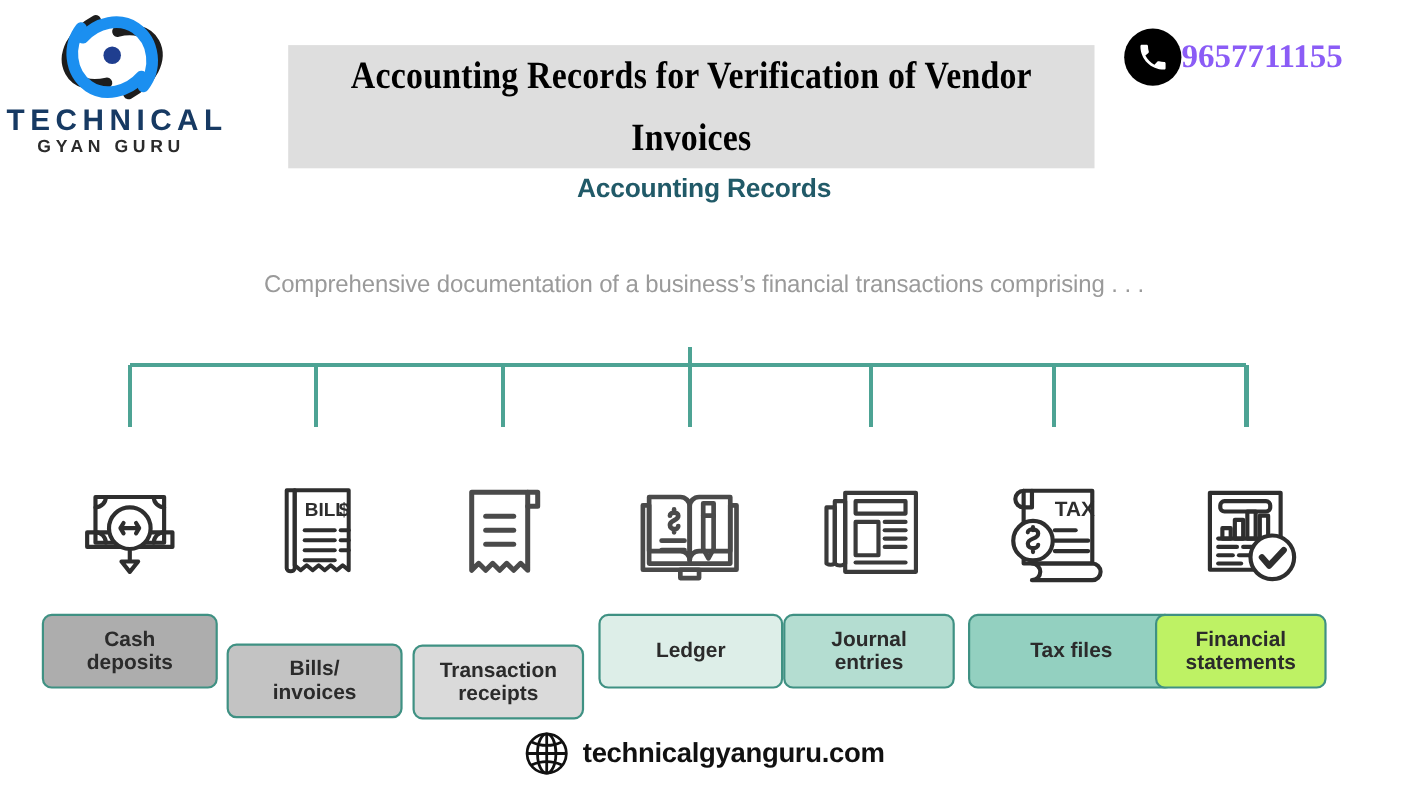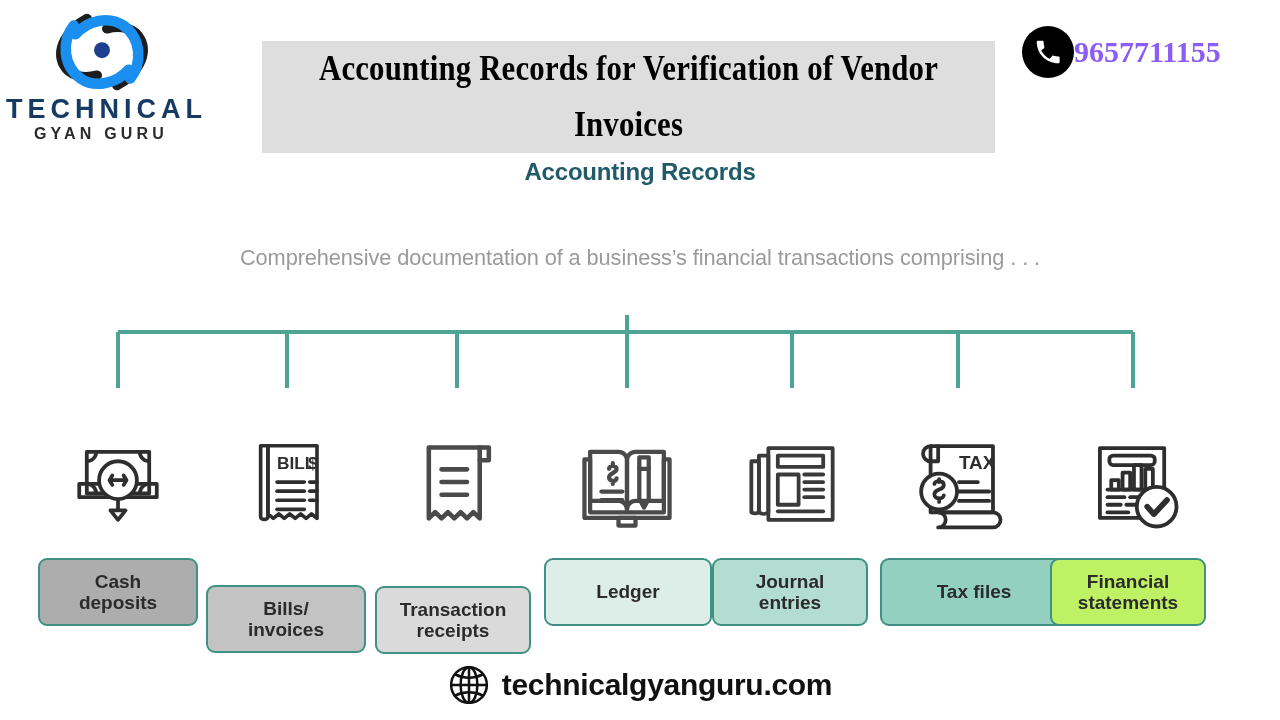--- a/index.html
+++ b/index.html
@@ -64,21 +64,21 @@
     border-radius:9px;display:flex;align-items:center;justify-content:center;
     text-align:center;line-height:1.12;color:#2b2b2b;
     font-size:19px;font-weight:700;font-family:"Liberation Sans",sans-serif;
     box-sizing:border-box;padding:0 4px;
   }
 
   
   #footer{position:absolute;left:0;top:660px;width:1280px;height:50px;
     display:flex;align-items:center;justify-content:center;}
   #globe-icon{width:42px;height:42px;}
-  #footer-text{margin-left:12px;font-size:30px;font-weight:700;color:#111;
+  #footer-text{margin-left:12px;font-size:25px;font-weight:700;color:#111;
     font-family:"Liberation Sans",sans-serif;letter-spacing:-0.3px;}
 </style>
 </head>
 <body>
 
 <div id="logo">
   <div id="logo-mark">
     <svg viewBox="0 0 120 104" width="108" height="92">
       <path d="M60 10 C33 10 12 25 12 44 C12 58 24 68 40 72" fill="none" stroke="#1d1d1d" stroke-width="11" stroke-linecap="round" transform="rotate(-28 60 46)"></path>
       <path d="M60 94 C87 94 108 79 108 60 C108 46 96 36 80 32" fill="none" stroke="#1d1d1d" stroke-width="11" stroke-linecap="round" transform="rotate(-28 60 58)"></path>

